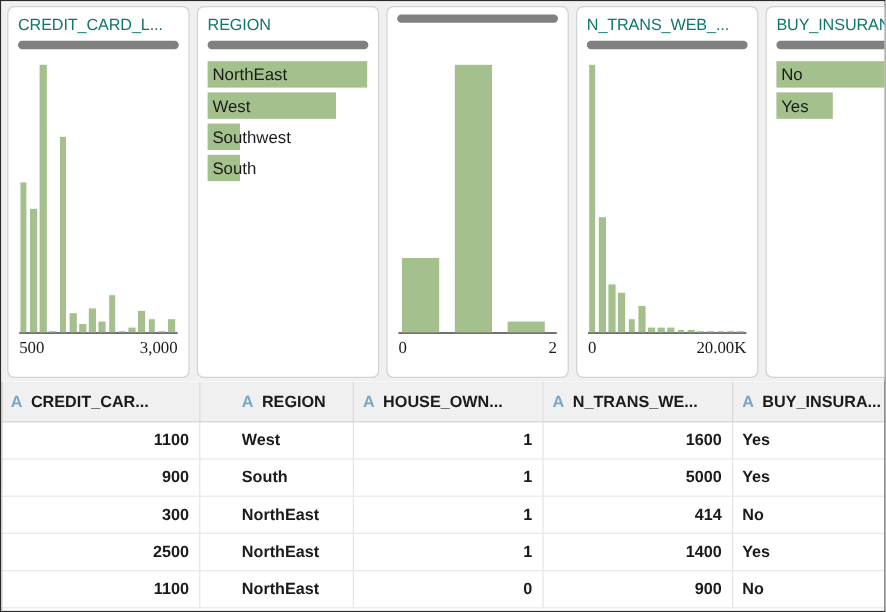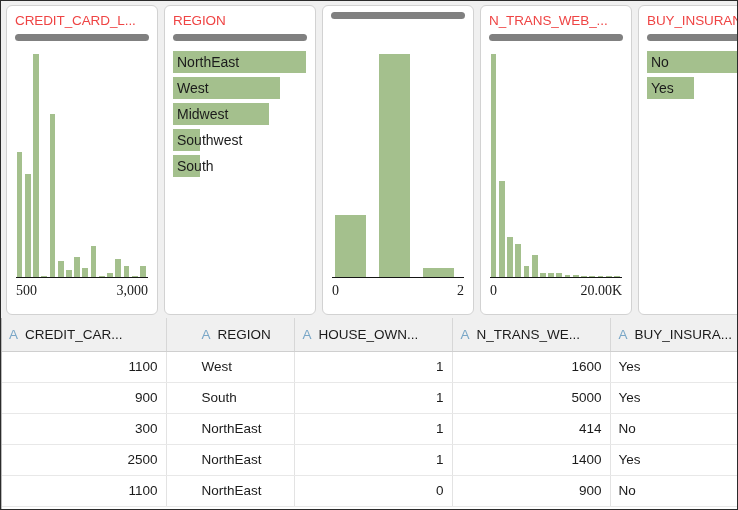--- a/index.html
+++ b/index.html
@@ -39,21 +39,21 @@
     background: #ffffff;
     border: 1px solid #d2d2d2;
     border-radius: 6px;
     box-sizing: border-box;
     overflow: hidden;
   }
   .panel:last-child { flex: 0 0 133px; }
 
   .panel-title {
     font-size: 13.5px;
-    color: #ef4444;
+    color: #0f766e;
     padding: 7px 0 0 8px;
     white-space: nowrap;
     overflow: hidden;
     letter-spacing: -0.1px;
   }
   .panel-bar {
     height: 7px;
     background: #808080;
     border-radius: 3.5px;
     margin: 6px 8px 0 8px;
@@ -132,21 +132,21 @@
     background: #ffffff;
     box-sizing: border-box;
     overflow: hidden;
   }
   table.grid-table {
     width: 100%;
     border-collapse: collapse;
     table-layout: fixed;
   }
   table.grid-table th, table.grid-table td {
-    font-weight: normal;
+    font-weight: bold;
     font-size: 13.5px;
     color: #1b1b1b;
     box-sizing: border-box;
   }
   thead th {
     height: 33px;
     background: #f0f0f0;
     border-right: 1px solid #d7d7d7;
     border-bottom: 1px solid #cfcfcf;
     text-align: left;
@@ -223,21 +223,20 @@
         </div>
       </div>
     </div>
 
     <div class="panel">
       <div class="panel-title">REGION</div>
       <div class="panel-bar"></div>
       <div class="cat-list">
           <div class="cat-row"><div class="cat-fill" style="width: 94%; background: rgb(164, 192, 141);"></div><span class="cat-label">NorthEast</span></div>
           <div class="cat-row"><div class="cat-fill" style="width: 75.2%; background: rgb(164, 192, 141);"></div><span class="cat-label">West</span></div>
-          <div class="cat-row"><div class="cat-fill" style="width: 67.68%; background: rgb(164, 192, 141);"></div><span class="cat-label">Midwest</span></div>
           <div class="cat-row"><div class="cat-fill" style="width: 18.8%; background: rgb(164, 192, 141);"></div><span class="cat-label">Southwest</span></div>
           <div class="cat-row"><div class="cat-fill" style="width: 18.8%; background: rgb(164, 192, 141);"></div><span class="cat-label">South</span></div>
         </div>
     </div>
 
     <div class="panel">
       <div class="panel-bar"></div>
       <div class="hist-wrap">
         <div class="hist-plot">
           <div class="bars">

